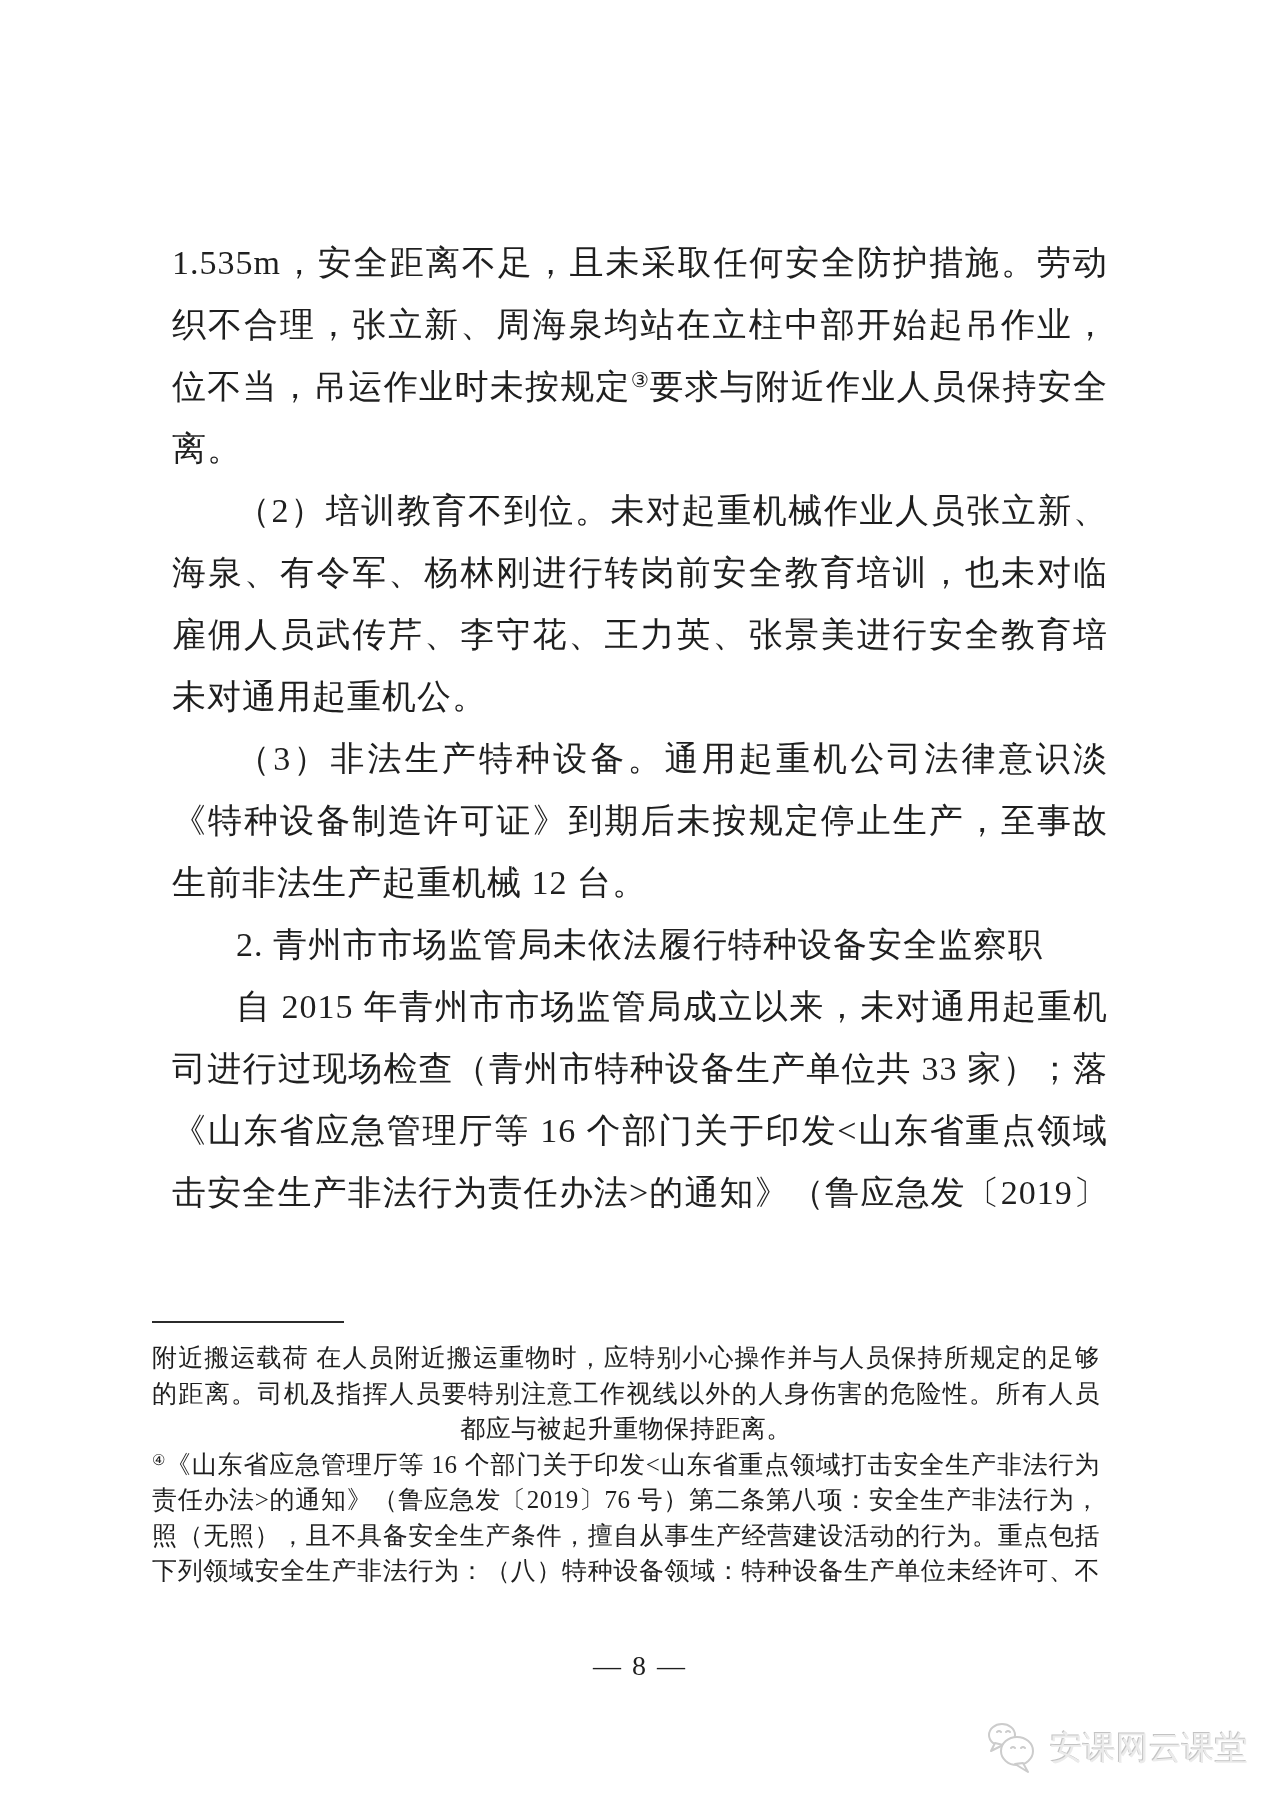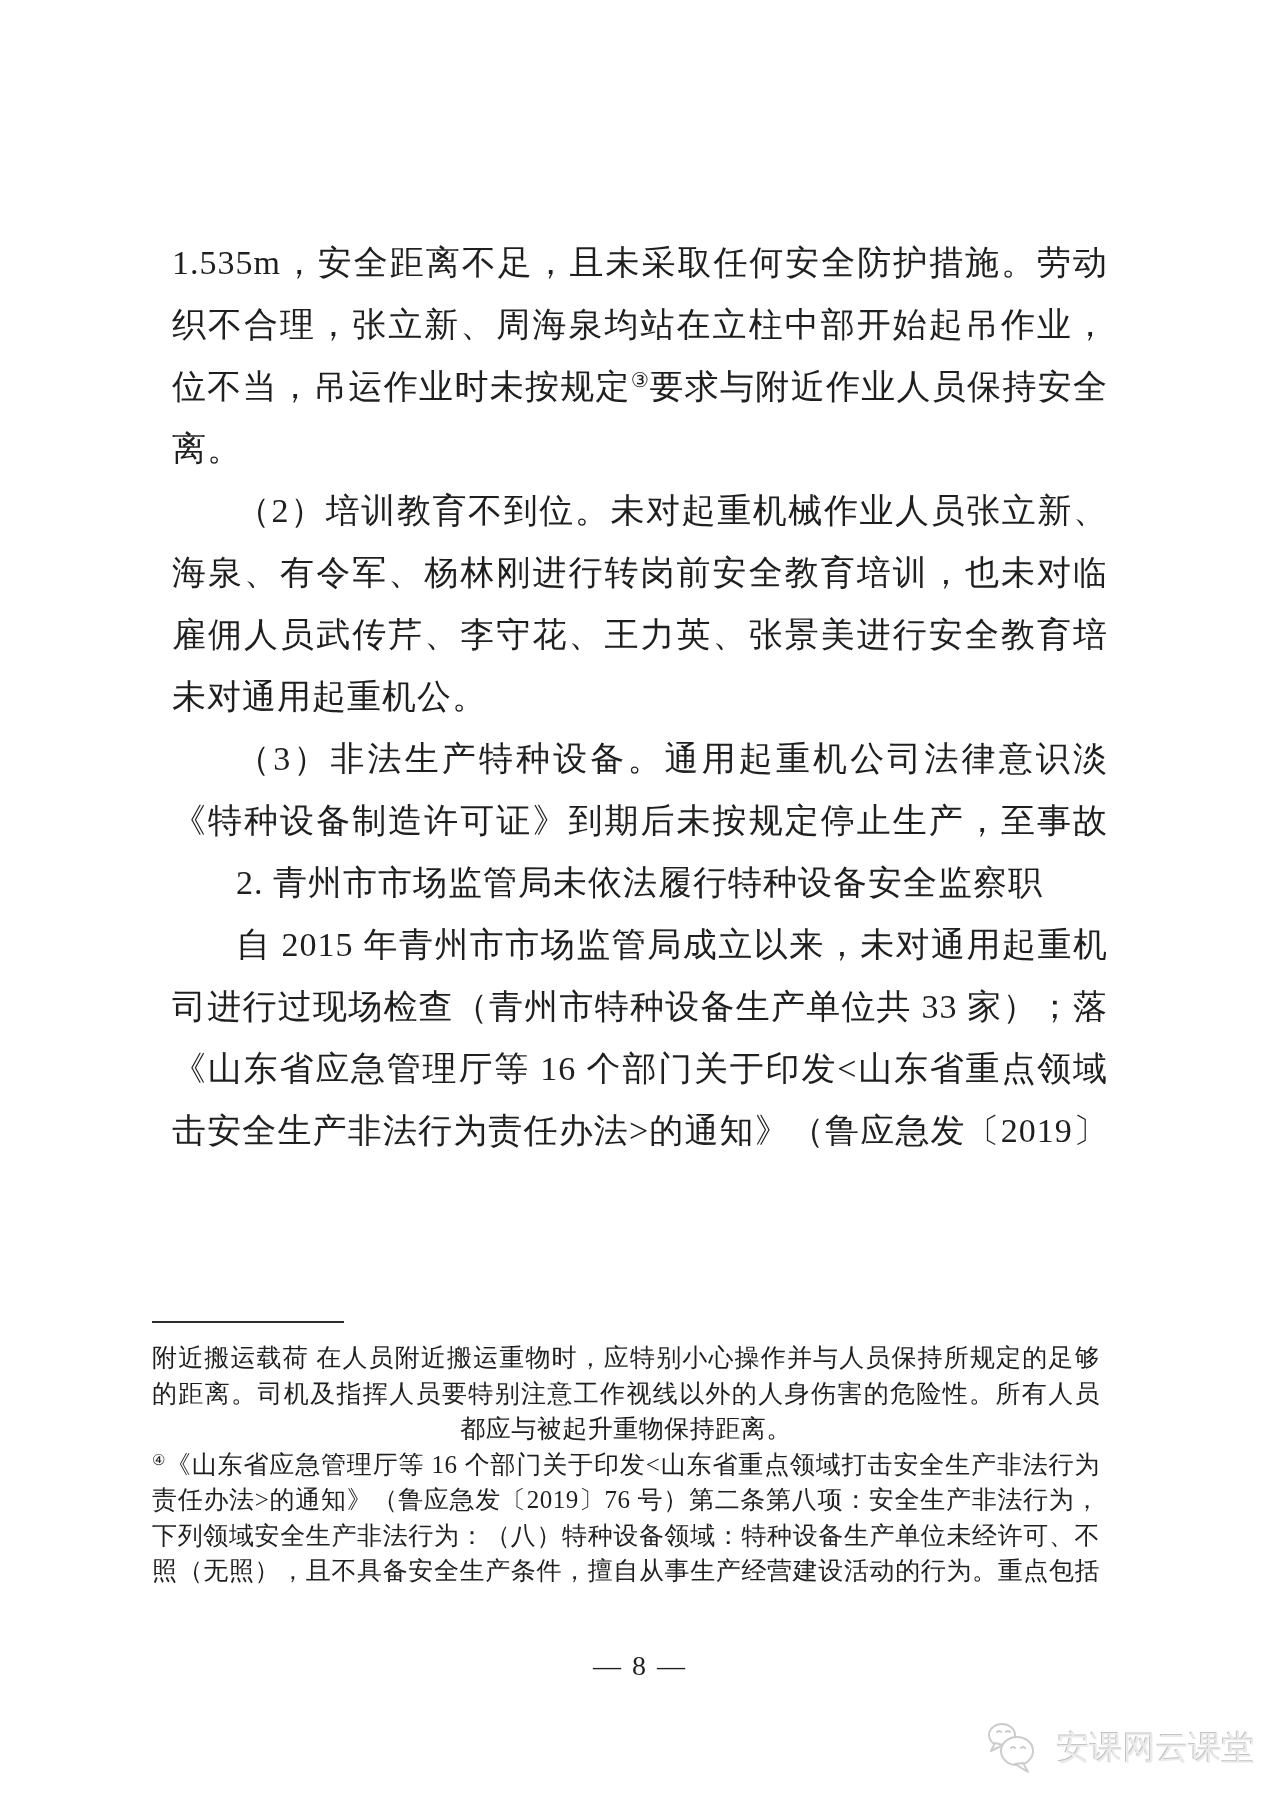--- a/index.html
+++ b/index.html
@@ -66,21 +66,21 @@
     font-size: 28px;
     color: #1f1f1f;
     letter-spacing: 2px;
   }
   .watermark {
     position: absolute;
     left: 986px;
     top: 1720px;
     display: flex;
     align-items: center;
-    gap: 19px;
+    gap: 12px;
   }
   .watermark-text {
     font-size: 33px;
     letter-spacing: 0px;
     color: #ebebeb;
     text-shadow: -1px -1px 0 #c3c3c3, 2px 2px 0 #ffffff;
     font-family: "Liberation Sans", "DejaVu Sans", sans-serif;
     white-space: nowrap;
   }
   .wm-icon { display: block; }
@@ -94,37 +94,38 @@
       <div class="body-line fill"><span>1.535m，安全距离不足，且未采取任何安全防护措施。劳动组</span></div>
       <div class="body-line fill"><span>织不合理，张立新、周海泉均站在立柱中部开始起吊作业，站</span></div>
       <div class="body-line fill"><span>位不当，吊运作业时未按规定</span><sup class="fnref">③</sup><span>要求与附近作业人员保持安全距</span></div>
       <div class="body-line"><span>离。</span></div>
       <div class="body-line indent fill"><span>（2）培训教育不到位。未对起重机械作业人员张立新、周</span></div>
       <div class="body-line fill"><span>海泉、有令军、杨林刚进行转岗前安全教育培训，也未对临时</span></div>
       <div class="body-line fill"><span>雇佣人员武传芹、李守花、王力英、张景美进行安全教育培训，</span></div>
       <div class="body-line"><span>未对通用起重机公。</span></div>
       <div class="body-line indent fill"><span>（3）非法生产特种设备。通用起重机公司法律意识淡薄，</span></div>
       <div class="body-line fill"><span>《特种设备制造许可证》到期后未按规定停止生产，至事故发</span></div>
+      <div class="body-line"><span>生前非法生产起重机械 12 台。</span></div>
       <div class="body-line indent"><span>2. 青州市市场监管局未依法履行特种设备安全监察职责。</span></div>
       <div class="body-line indent fill"><span>自 2015 年青州市市场监管局成立以来，未对通用起重机公</span></div>
       <div class="body-line fill"><span>司进行过现场检查（青州市特种设备生产单位共 33 家）；落实</span></div>
       <div class="body-line fill"><span>《山东省应急管理厅等 16 个部门关于印发&lt;山东省重点领域打</span></div>
       <div class="body-line fill"><span>击安全生产非法行为责任办法&gt;的通知》（鲁应急发〔2019〕76</span></div>
     </div>
 
   <div class="footnote-sep"></div>
 
   <div class="footnotes">
       <div class="footnote-line fill"><span>附近搬运载荷 在人员附近搬运重物时，应特别小心操作并与人员保持所规定的足够</span></div>
       <div class="footnote-line fill"><span>的距离。司机及指挥人员要特别注意工作视线以外的人身伤害的危险性。所有人员</span></div>
       <div class="footnote-line"><span>都应与被起升重物保持距离。</span></div>
       <div class="footnote-line fill"><sup class="fnref">④</sup><span>《山东省应急管理厅等 16 个部门关于印发&lt;山东省重点领域打击安全生产非法行为</span></div>
       <div class="footnote-line fill"><span>责任办法&gt;的通知》（鲁应急发〔2019〕76 号）第二条第八项：安全生产非法行为，</span></div>
+      <div class="footnote-line fill"><span>照（无照），且不具备安全生产条件，擅自从事生产经营建设活动的行为。重点包括</span></div>
       <div class="footnote-line fill"><span>下列领域安全生产非法行为：（八）特种设备领域：特种设备生产单位未经许可、不</span></div>
-      <div class="footnote-line fill"><span>照（无照），且不具备安全生产条件，擅自从事生产经营建设活动的行为。重点包括</span></div>
     </div>
 
   <div class="page-number">— 8 —</div>
 
   <div class="watermark">
     <svg class="wm-icon" width="52" height="56" viewBox="0 0 52 56">
       <g fill="#ffffff" stroke="#cccccc" stroke-width="2">
         <ellipse cx="16" cy="15" rx="13" ry="11"></ellipse>
         <path d="M9 23 L5 31 L17 25 Z" stroke-linejoin="round"></path>
         <ellipse cx="31" cy="31" rx="16" ry="14"></ellipse>

